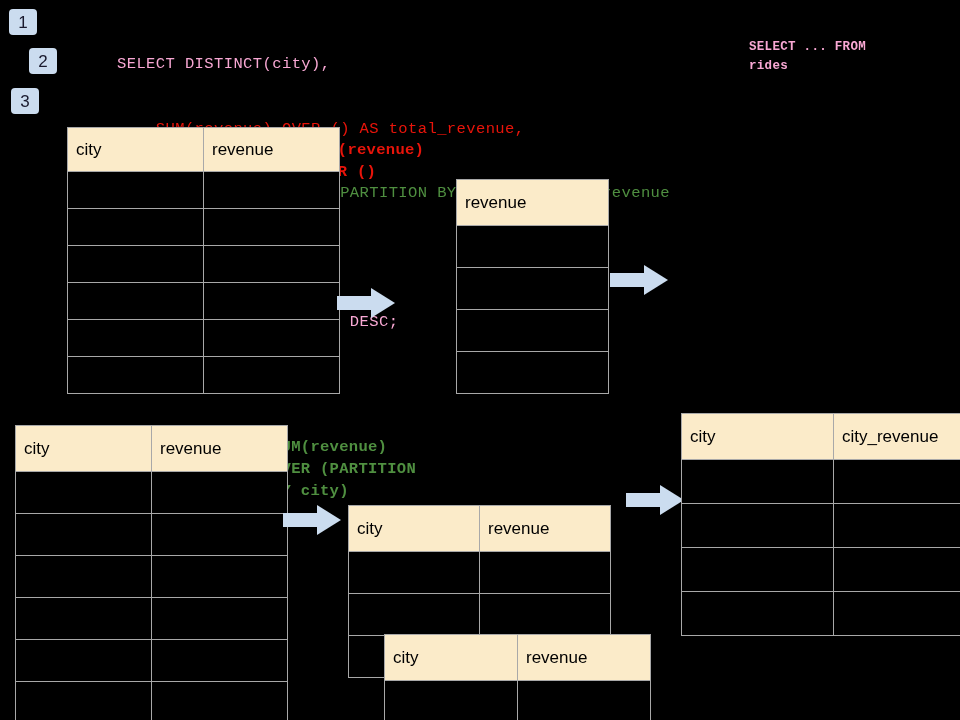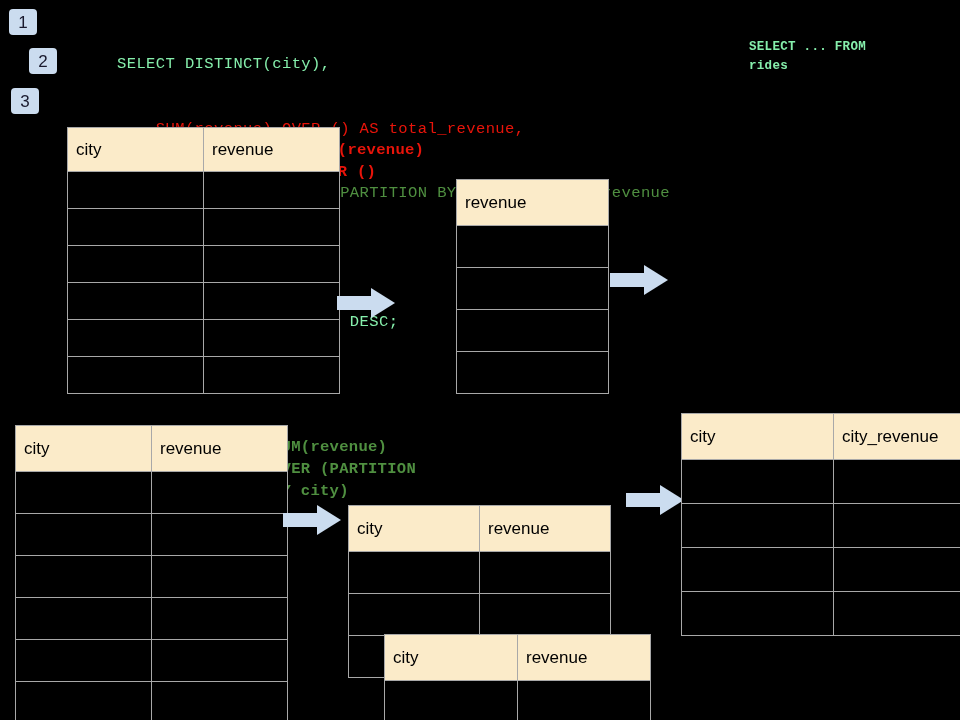--- a/index.html
+++ b/index.html
@@ -35,21 +35,21 @@
   
   .sql-block {
     position: absolute;
     font-family: "Liberation Mono", monospace;
     font-size: 15.5px;
     line-height: 21.5px;
     white-space: pre;
     letter-spacing: 0.4px;
   }
   .sql-line { white-space: pre; margin-left: 33px; }
-  .c-violet { color: #86efac; }
+  .c-violet { color: #f9a8d4; }
   .c-red    { color: #e8140a; }
   .c-green  { color: #4f8f40; }
 
   
   .annot {
     position: absolute;
     font-family: "Liberation Mono", monospace;
     white-space: pre;
     line-height: 22px;
     letter-spacing: 0.3px;

